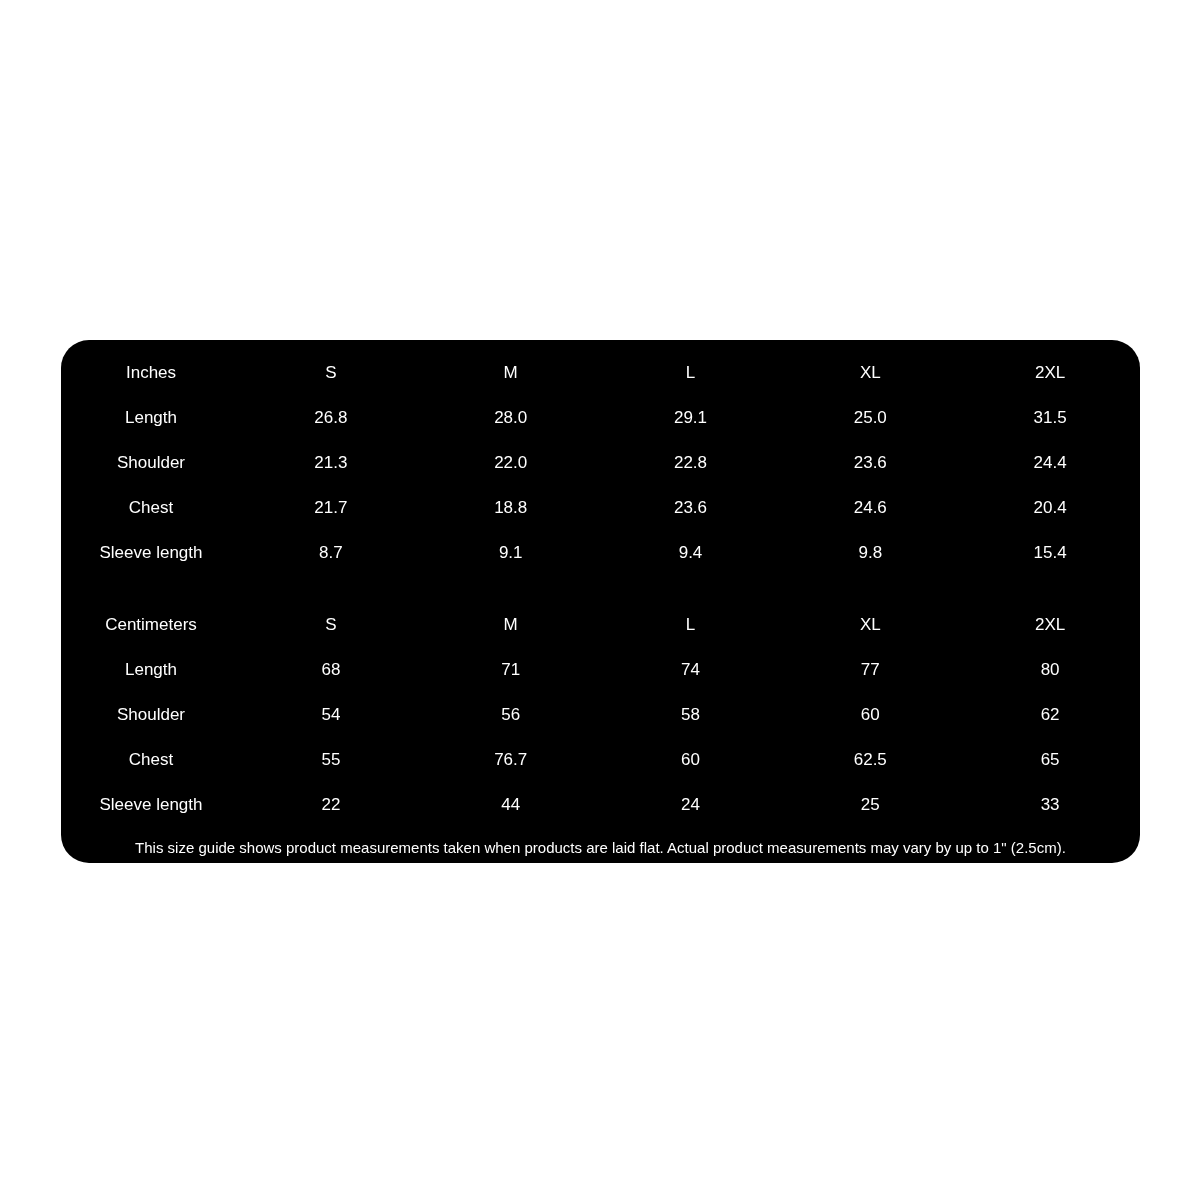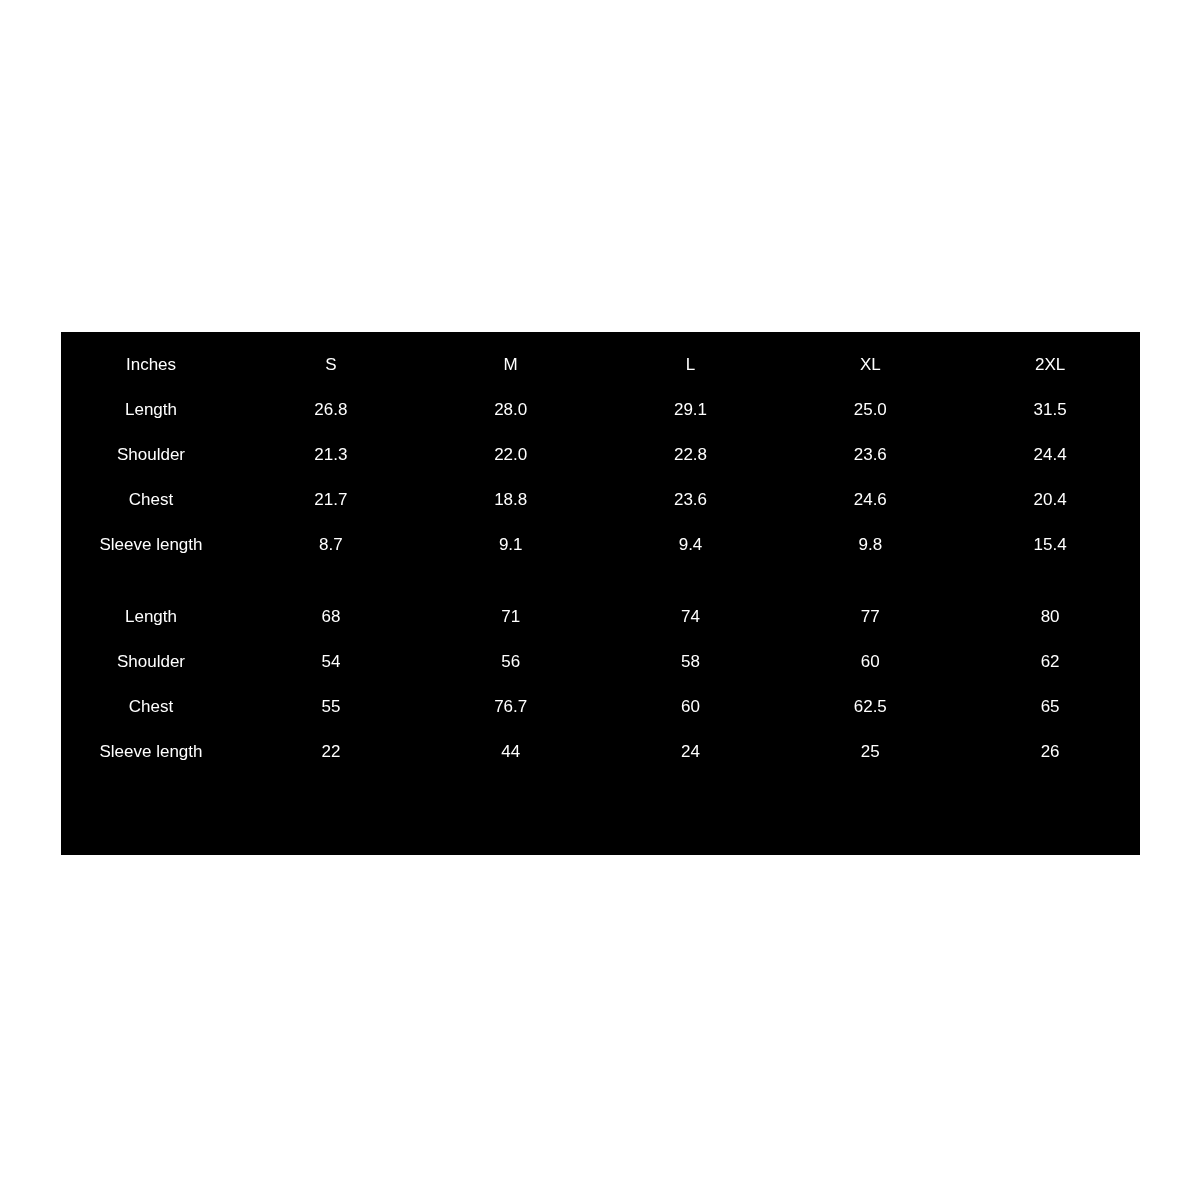--- a/index.html
+++ b/index.html
@@ -18,26 +18,27 @@
     position: relative;
     width: 1200px;
     height: 1200px;
     background: #ffffff;
   }
 
   
   #size-guide-panel {
     position: absolute;
     left: 61px;
-    top: 332px;
+    top: 340px;
     width: 1079px;
     height: 523px;
     background: #000000;
     box-sizing: border-box;
     padding-top: 10px;
+    border-radius: 28px;
   }
 
   table.size-table {
     width: 1079px;
     border-collapse: collapse;
     table-layout: fixed;
     color: #ffffff;
   }
 
   table.size-table td {
@@ -138,20 +139,28 @@
 
         <tr class="spacer-row">
           <td></td>
           <td></td>
           <td></td>
           <td></td>
           <td></td>
           <td></td>
         </tr>
 
+        <tr>
+          <td>Centimeters</td>
+          <td>S</td>
+          <td>M</td>
+          <td>L</td>
+          <td>XL</td>
+          <td>2XL</td>
+        </tr>
 
         <tr>
           <td>Length</td>
           <td>68</td>
           <td>71</td>
           <td>74</td>
           <td>77</td>
           <td>80</td>
         </tr>
 
@@ -172,21 +181,24 @@
           <td>62.5</td>
           <td>65</td>
         </tr>
 
         <tr>
           <td>Sleeve length</td>
           <td>22</td>
           <td>44</td>
           <td>24</td>
           <td>25</td>
-          <td>26</td>
+          <td>33</td>
         </tr>
 
       </tbody>
     </table>
 
+    <div class="footnote-wrap">
+      <span class="footnote">This size guide shows product measurements taken when products are laid flat.  Actual product measurements may vary by up to 1" (2.5cm).</span>
+    </div>
 
   </div>
 </div>
 
 </body></html>

